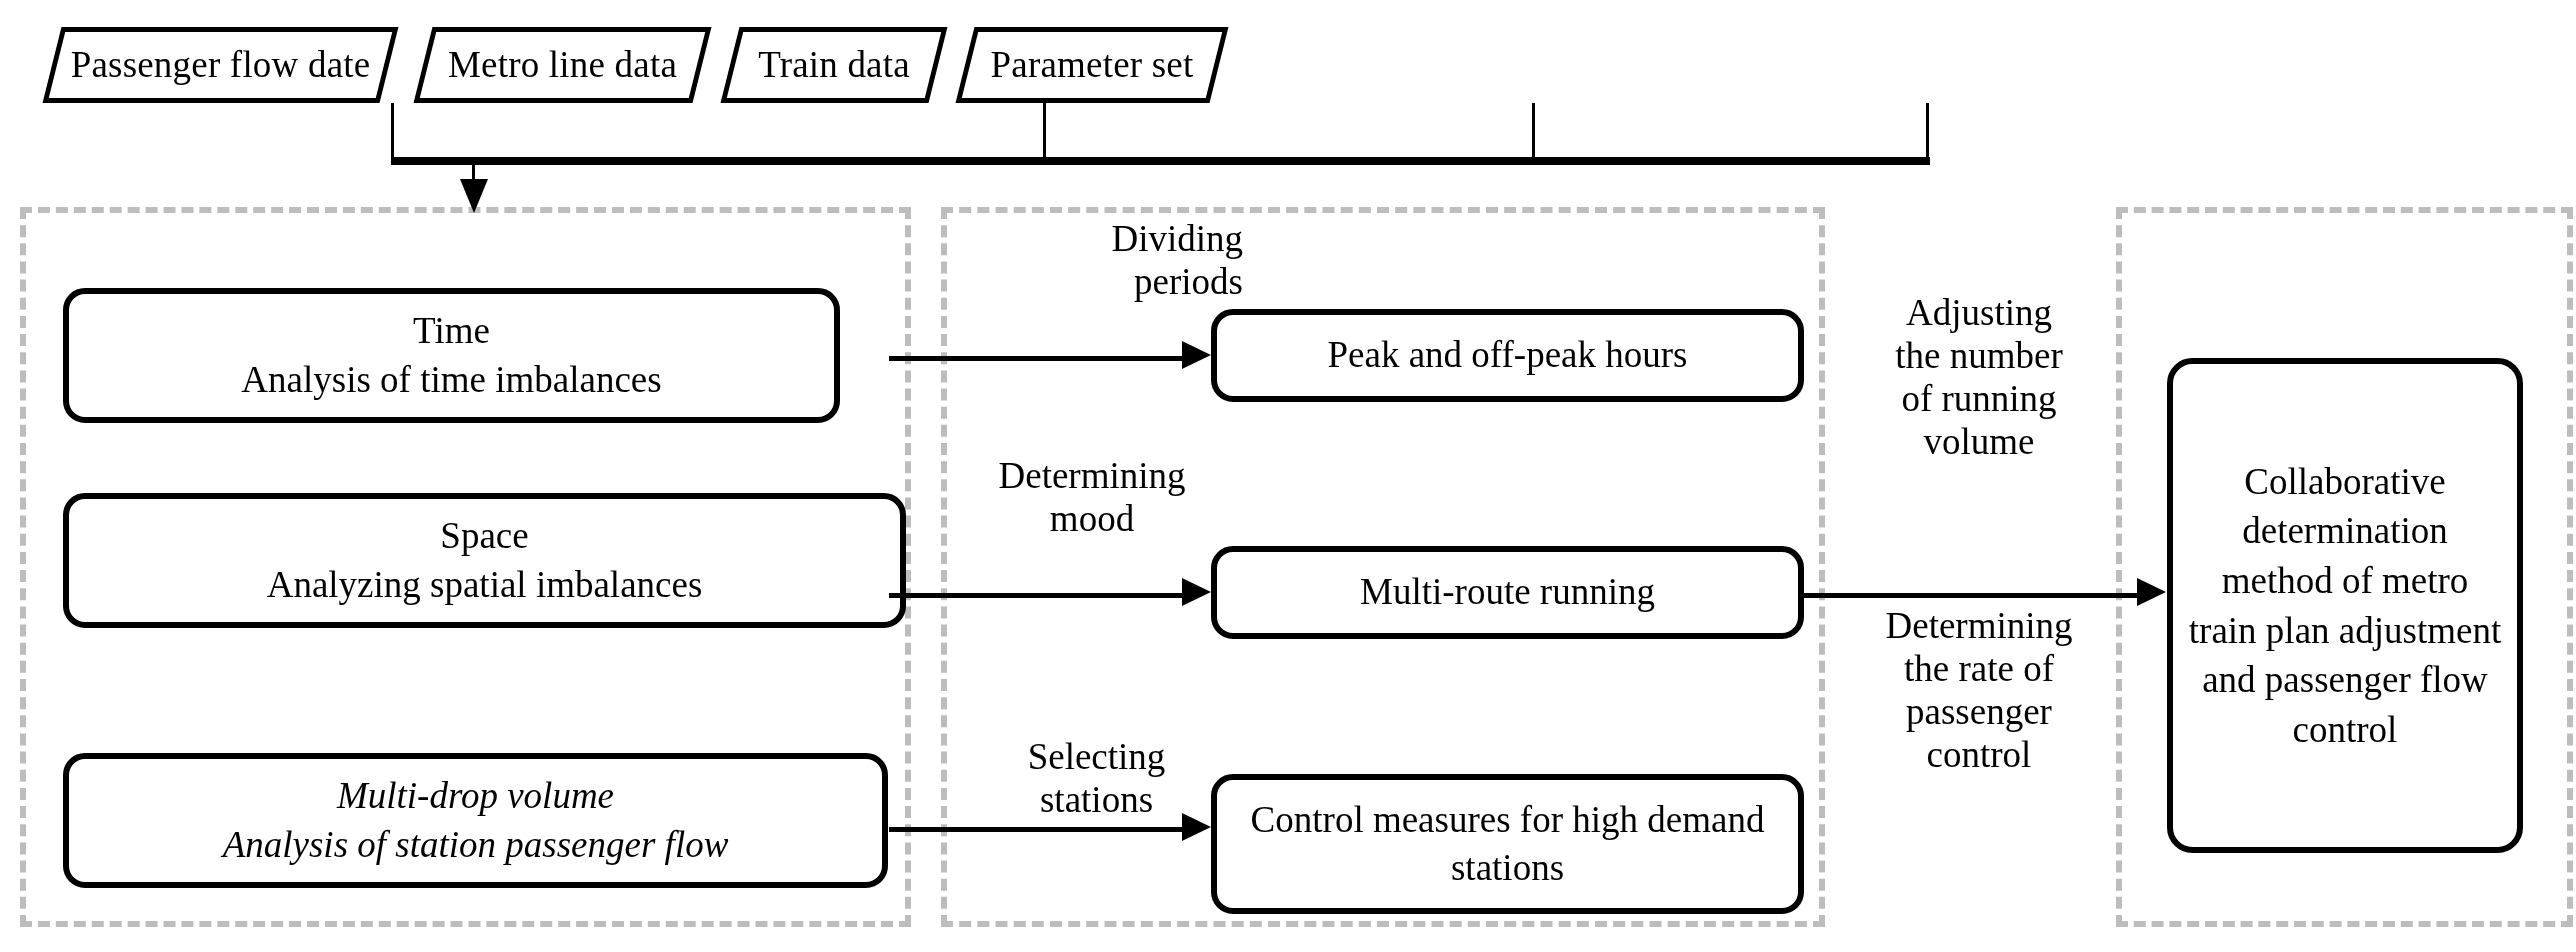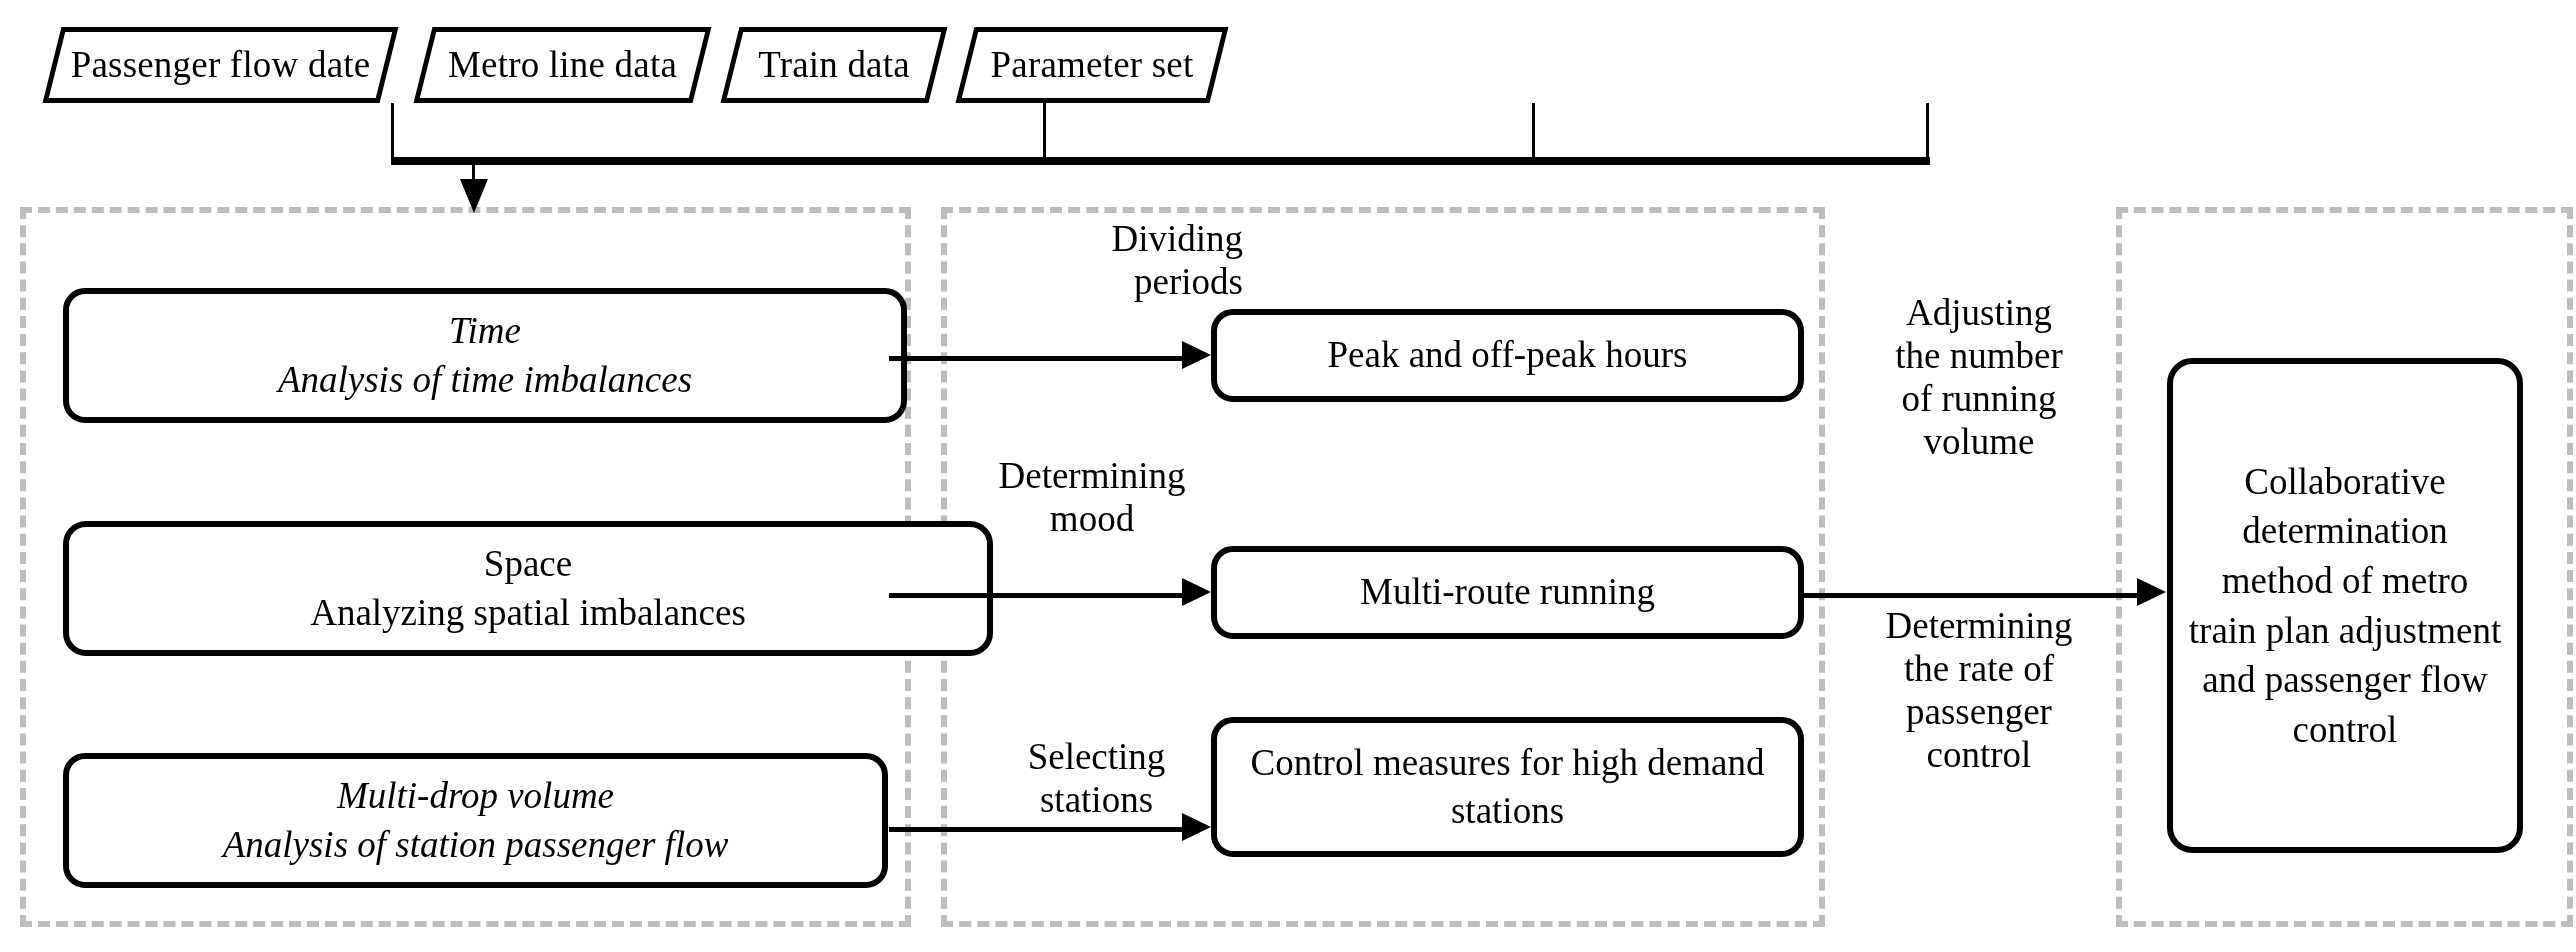--- a/index.html
+++ b/index.html
@@ -139,46 +139,46 @@
   <div class="vline thin" style="left:391px; top:103px; height:58px;"></div>
   <div class="vline thin" style="left:1043px; top:103px; height:58px;"></div>
   <div class="vline thin" style="left:1532px; top:103px; height:58px;"></div>
   <div class="vline thin" style="left:1926px; top:103px; height:58px;"></div>
 
   <div class="bus" style="left:391px; top:157px; width:1539px;"></div>
 
   <div class="vline thin" style="left:472px; top:161px; height:42px;"></div>
   <div class="arrow-down" style="left:460px; top:179px;"></div>
 
-  <div class="rbox" style="left:63px; top:288px; width:844px; height:135px;font-style:italic;">
+  <div class="rbox" style="left:63px; top:288px; width:777px; height:135px;">
     <span>
       <span>Time</span><br>
       <span>Analysis of time imbalances</span>
     </span>
   </div>
-  <div class="rbox" style="left:63px; top:521px; width:930px; height:135px;border-radius:23px;">
+  <div class="rbox" style="left:63px; top:493px; width:843px; height:135px;">
     <span>
       <span>Space</span><br>
       <span>Analyzing spatial imbalances</span>
     </span>
   </div>
   <div class="rbox" style="left:63px; top:753px; width:825px; height:135px;font-style:italic;">
     <span>
       <span>Multi-drop volume</span><br>
       <span>Analysis of station passenger flow</span>
     </span>
   </div>
 
   <div class="rbox" style="left:1211px; top:546px; width:593px; height:93px;">
     <span>Multi-route running</span>
   </div>
   <div class="rbox" style="left:1211px; top:309px; width:593px; height:93px;">
     <span>Peak and off-peak hours</span>
   </div>
-  <div class="rbox" style="left:1211px; top:717px; width:593px; height:140px;">
+  <div class="rbox" style="left:1211px; top:774px; width:593px; height:140px;">
     <span>Control measures for high demand stations</span>
   </div>
 
   <div class="hline" style="left:889px; top:356px; width:296px;"></div>
   <div class="arrow-right" style="left:1182px; top:341px;"></div>
 
   <div class="hline" style="left:889px; top:593px; width:296px;"></div>
   <div class="arrow-right" style="left:1182px; top:578px;"></div>
 
   <div class="hline" style="left:889px; top:827px; width:296px;"></div>

